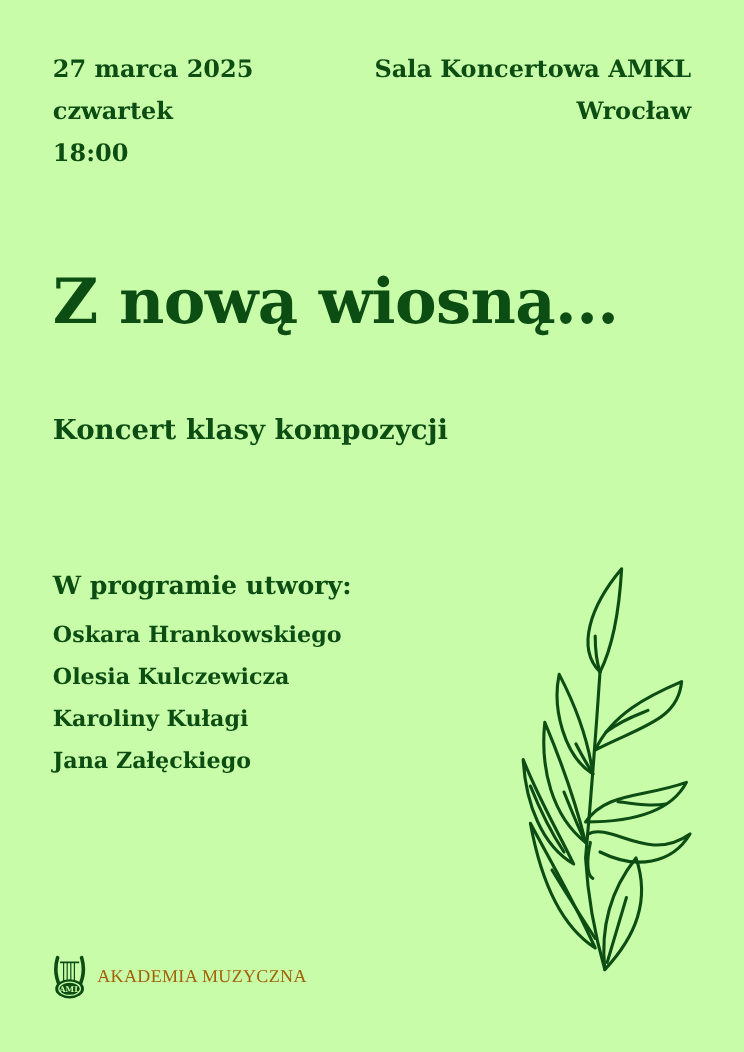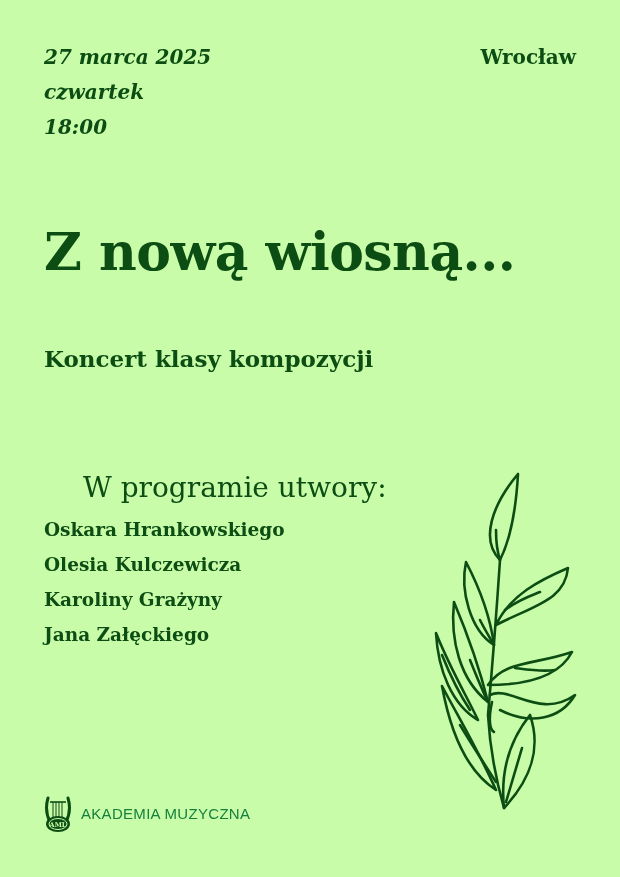--- a/index.html
+++ b/index.html
@@ -5,58 +5,59 @@
   html, body { margin: 0; padding: 0; }
   body {
     width: 620px; height: 877px;
     background: #c9fca8;
     position: relative;
     overflow: hidden;
     font-family: "DejaVu Serif", "Liberation Serif", serif;
     color: #0c4d14;
   }
   .abs { position: absolute; }
-  .date-block { left: 44px; top: 40px; font-weight: bold; font-size: 20px; line-height: 35px; font-style: italic; }
+  .date-block { left: 44px; top: 40px; font-weight: bold; font-size: 20px; line-height: 35px; }
   .venue-block { right: 44px; top: 40px; font-weight: bold; font-size: 20px; line-height: 35px; text-align: right; }
   .title { left: 44px; top: 212px; font-weight: bold; font-size: 52px; line-height: 80px; letter-spacing: -0.5px; }
   .subtitle { left: 44px; top: 340px; font-weight: bold; font-size: 23px; line-height: 38px; }
-  .program-head { left: 44px; top: 472px; font-weight: normal; font-size: 28px; line-height: 32px; margin-left: 39px; }
+  .program-head { left: 44px; top: 472px; font-weight: bold; font-size: 21px; line-height: 32px; }
   .composers { left: 44px; top: 512px; font-weight: bold; font-size: 18.5px; line-height: 35px; }
   .composers div { white-space: nowrap; }
   .plant { left: 430px; top: 470px; width: 150px; height: 355px; }
   .logo { left: 44px; top: 794px; display: flex; align-items: center; }
-  .logo-text { margin-left: 9px; font-family: Liberation Sans, sans-serif; color: #15803d; }
+  .logo-text { margin-left: 9px; font-family: Liberation Serif, serif; color: #a16207; }
   .logo-name { font-size: 15px; letter-spacing: 0.3px; line-height: 18px; }
   .logo-sub { font-size: 9.5px; line-height: 13px; }
 </style>
 </head>
 <body>
 
 <div class="abs date-block">
   <div>27 marca 2025</div>
   <div>czwartek</div>
   <div>18:00</div>
 </div>
 
 <div class="abs venue-block">
+  <div>Sala Koncertowa AMKL</div>
   <div>Wrocław</div>
 </div>
 
 <div class="abs title">Z nową wiosną...</div>
 
 <div class="abs subtitle">
   <div>Koncert klasy kompozycji</div>
 </div>
 
 <div class="abs program-head">W programie utwory:</div>
 
 <div class="abs composers">
   <div>Oskara Hrankowskiego</div>
   <div>Olesia Kulczewicza</div>
-  <div>Karoliny Grażyny</div>
+  <div>Karoliny Kułagi</div>
   <div>Jana Załęckiego</div>
 </div>
 
 <svg class="abs plant" viewBox="0 0 150 355" fill="none" stroke="#0c4d14" stroke-width="2.6" stroke-linecap="round" stroke-linejoin="round">
 
   <path d="M70 90 C 66 150, 62 200, 58 245 C 60 280, 66 310, 74 338"></path>
 
   <path d="M70 90 C 50 70, 62 35, 88 4 C 86 40, 80 70, 70 90 Z"></path>
   <path d="M66 60 C 66 75, 68 84, 70 90"></path>
 

